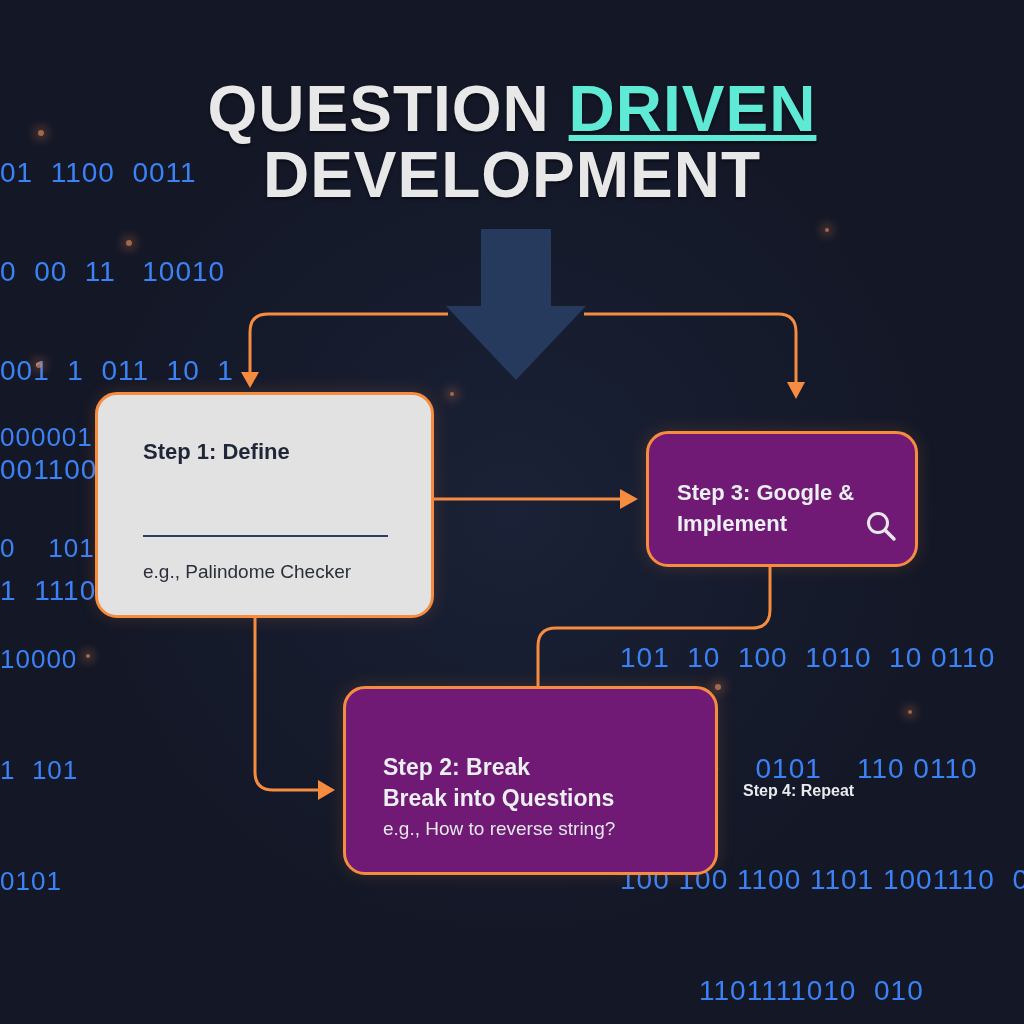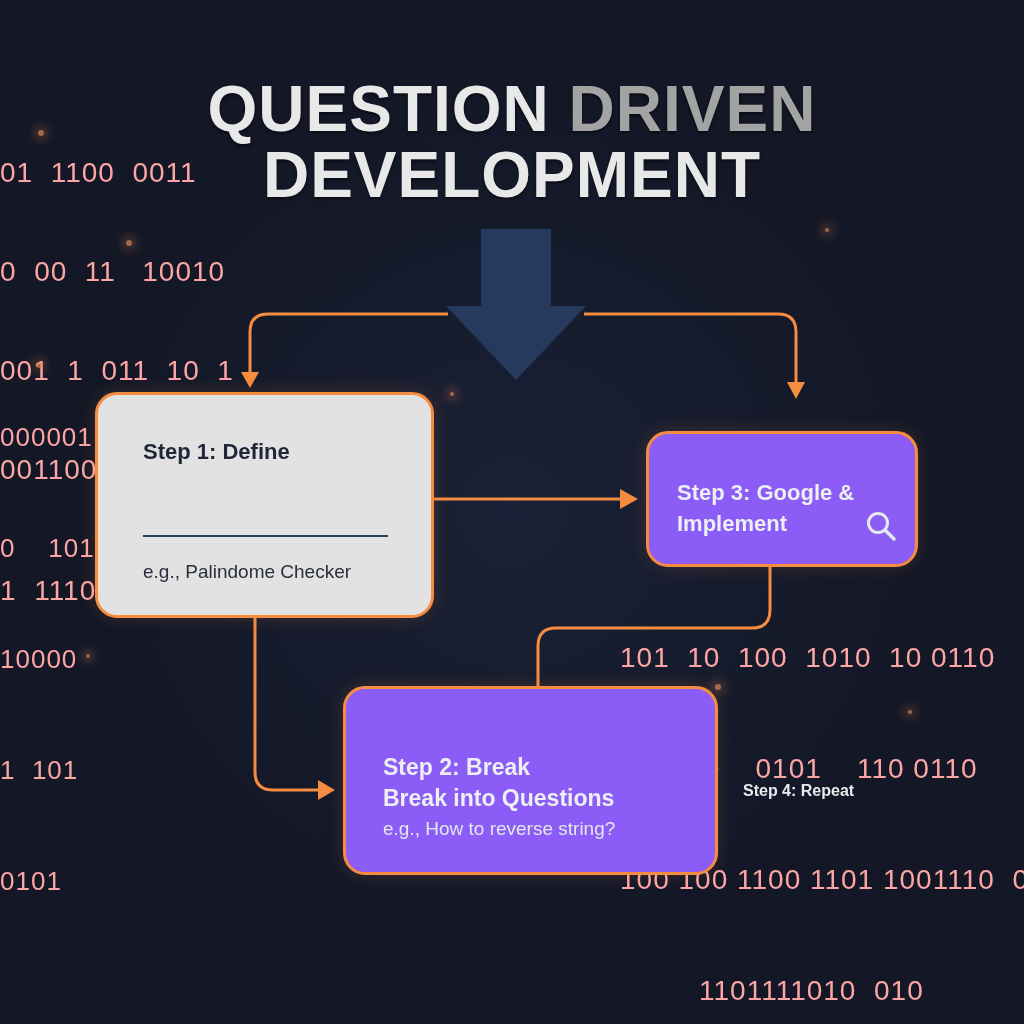--- a/index.html
+++ b/index.html
@@ -13,52 +13,52 @@
       position: absolute; inset: 0;
       background:
         radial-gradient(ellipse at 50% 50%, rgba(40,52,84,0.35) 0%, rgba(19,23,38,0) 60%);
       pointer-events: none;
     }
     .binary {
       position: absolute;
       font-family: "Liberation Sans", sans-serif;
       font-size: 28px;
       line-height: 33px;
-      color: #fca5a5;
+      color: #3b82f6;
       white-space: pre;
       letter-spacing: 1px;
       pointer-events: none;
     }
     .spark {
       position: absolute; width: 6px; height: 6px; border-radius: 50%;
       background: #e08a5a;
       box-shadow: 0 0 10px 5px rgba(224,130,80,0.35);
       opacity: 0.7;
     }
     .title {
       position: absolute; left: 0; width: 1024px; top: 76px;
       text-align: center;
       font-weight: bold;
       font-size: 64px;
       line-height: 66px;
       letter-spacing: 1px;
       color: #e8e8e8;
       text-shadow: 0 2px 3px rgba(0,0,0,0.5);
     }
-    .title .accent { color: #a3a3a3; }
+    .title .accent { color: #5eead4; text-decoration: underline; }
     svg.connectors { position: absolute; left: 0; top: 0; }
     .card {
       position: absolute;
       border: 3px solid #f58c40;
       border-radius: 22px;
       box-sizing: border-box;
       box-shadow: 0 0 18px rgba(245,140,64,0.18);
     }
     .card.light { background: #e2e2e2; }
-    .card.dark { background: #8b5cf6; padding-left: 48px; }
+    .card.dark { background: #701a75; padding-left: 48px; }
     .card-title {
       position: absolute;
       font-weight: bold;
       font-size: 22px;
       line-height: 31px;
     }
     .light .card-title { color: #1e2638; }
     .dark .card-title { color: #eceff3; }
     .card-sub {
       position: absolute;

